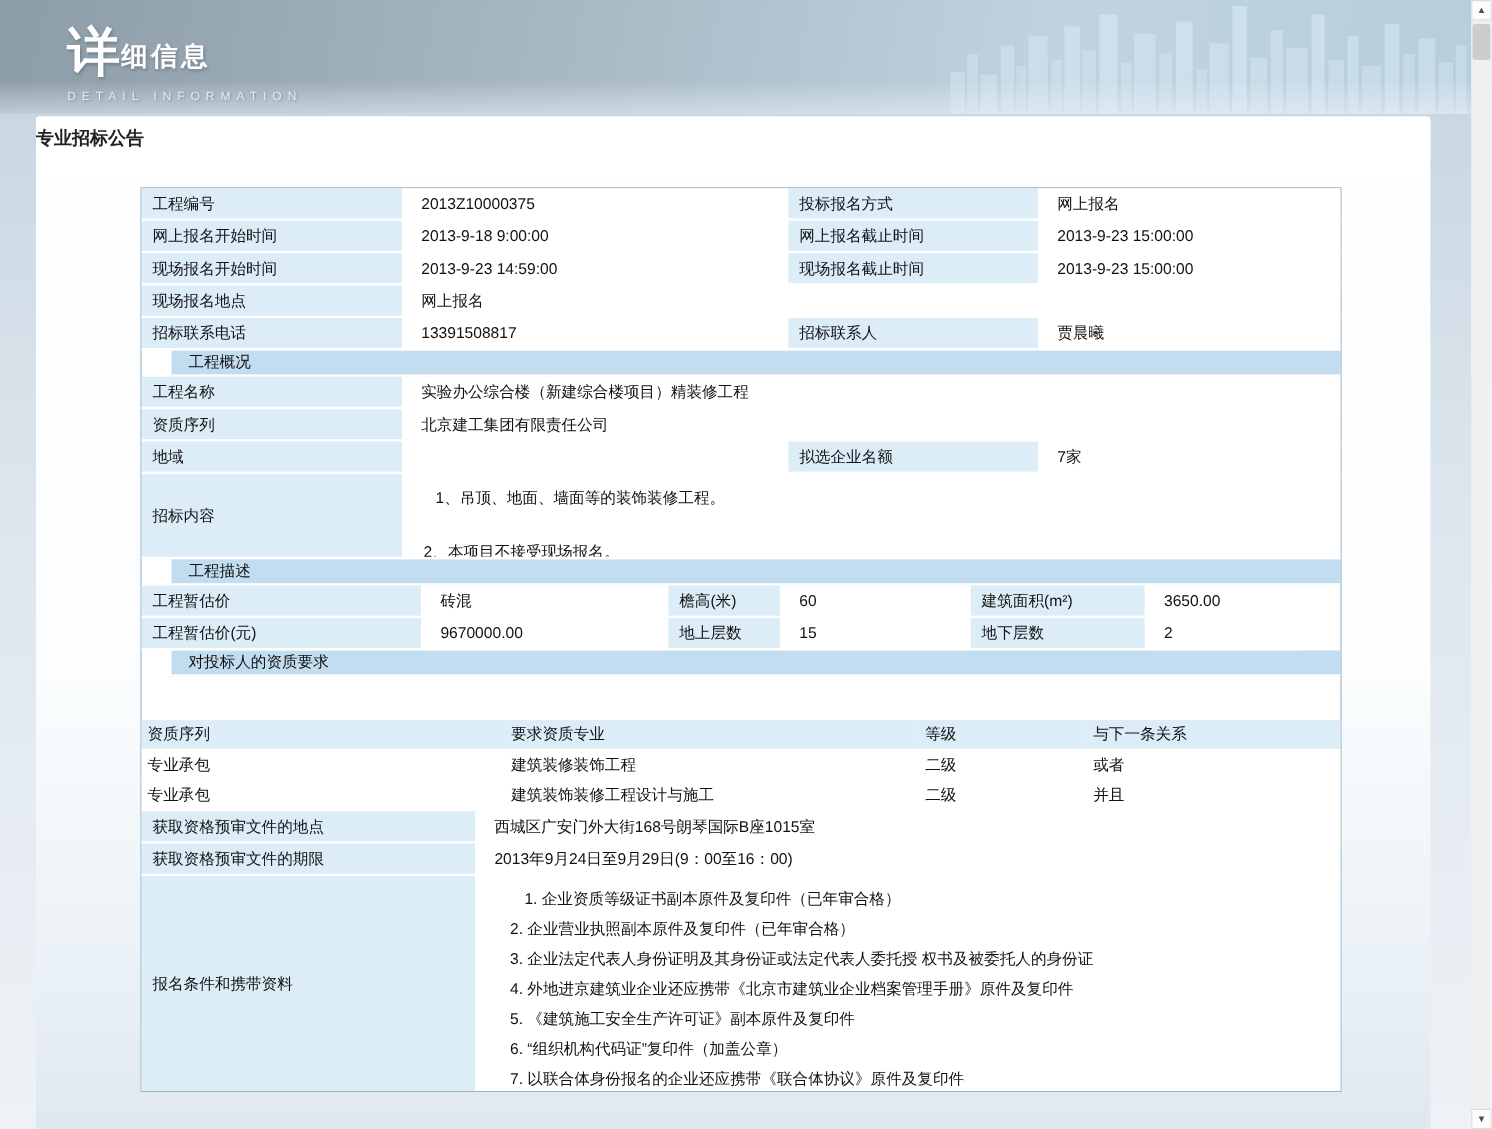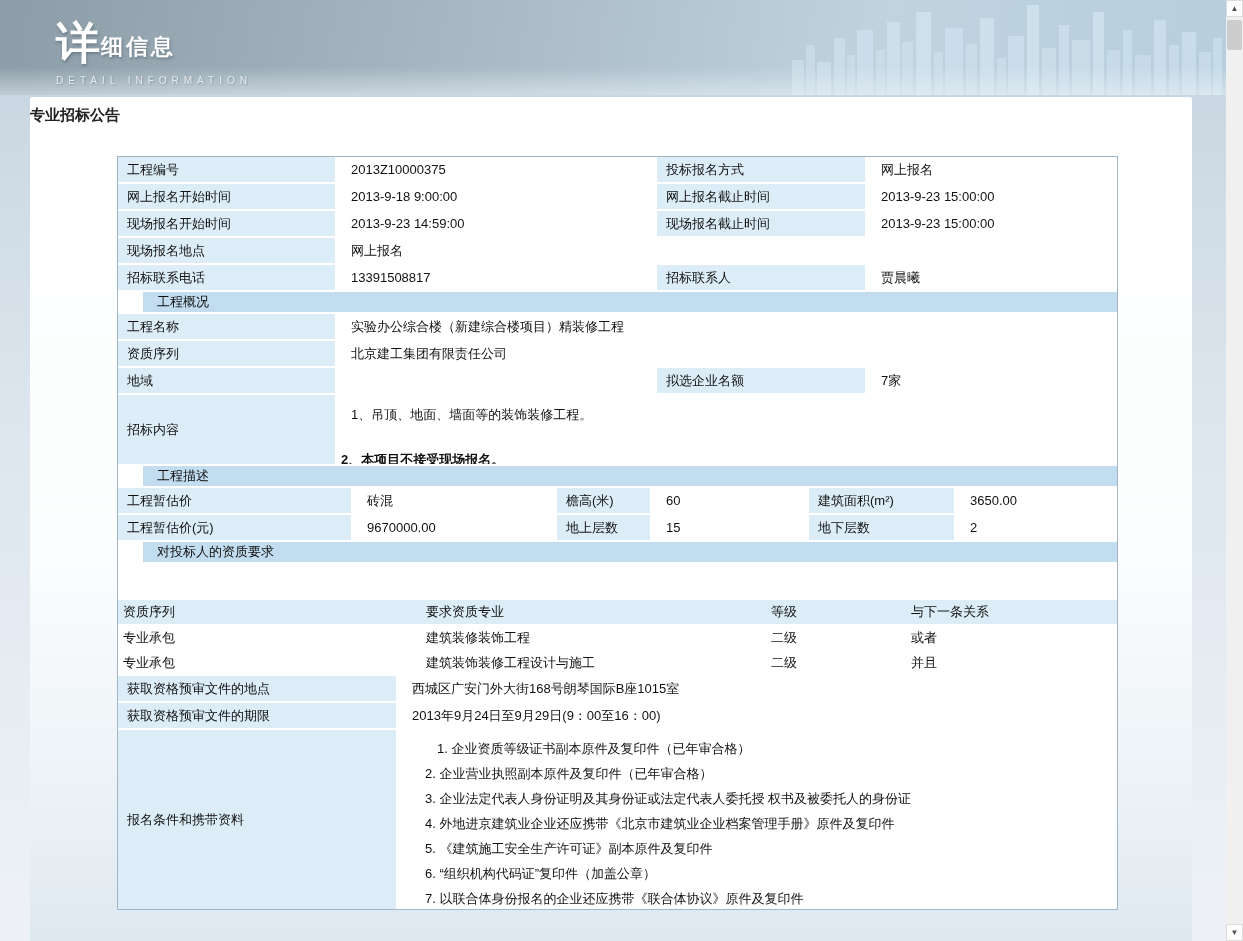--- a/index.html
+++ b/index.html
@@ -40,23 +40,23 @@
   .qh { background:#dcedf8; height:26px; padding-left:5px;margin-top:36px; }
   .qc { background:#fff; height:25px; padding-left:5px; }
   .last { border-bottom:none; }
 
   .h27{height:27px} .h71{height:71px} .h179{height:179px}
   .w217{width:217px}.w322{width:322px}.w208{width:208px}.w252{width:252px}.w782{width:782px}
   .w233{width:233px}.w206{width:206px}.w99{width:93px}.w185{width:159px}.w145{width:145px}.w131{width:131px}
   .w303{width:303px}.w345{width:345px}.w140{width:140px}.w211{width:211px}
   .w278{width:278px}.w721{width:721px}
 
-  .content-cell { flex-direction:column; align-items:flex-start; justify-content:flex-start; padding:11px 0 0 0; }
+  .content-cell { flex-direction:column; align-items:flex-start; justify-content:flex-start; padding:11px 0 0 12px; }
   .content-cell .line1 { padding-left:16px; }
-  .content-cell .line2 { padding-left:6px; margin-top:27px;font-weight:bold; }
+  .content-cell .line2 { padding-left:6px; margin-top:27px; }
   .materials { flex-direction:column; align-items:flex-start; justify-content:space-between; padding-top:6px; }
   .materials div { line-height:25px; padding-left:13px; white-space:nowrap; }
   .materials div:first-child { padding-left:25px; }
 
   
   .scrollbar { position:absolute; right:0; top:0; width:17px; height:941px; background:#f0f0f0; }
   .sb-btn { width:17px; height:17px; background:#fdfdfd; border:1px solid #dcdcdc;
     display:flex; align-items:center; justify-content:center; font-size:8px; color:#505050; cursor:pointer; }
   .sb-track { position:relative; width:17px; height:907px; }
   .sb-thumb { position:absolute; left:1px; top:3px; width:15px; height:30px; background:#cdcdcd; border-radius:2px; }

